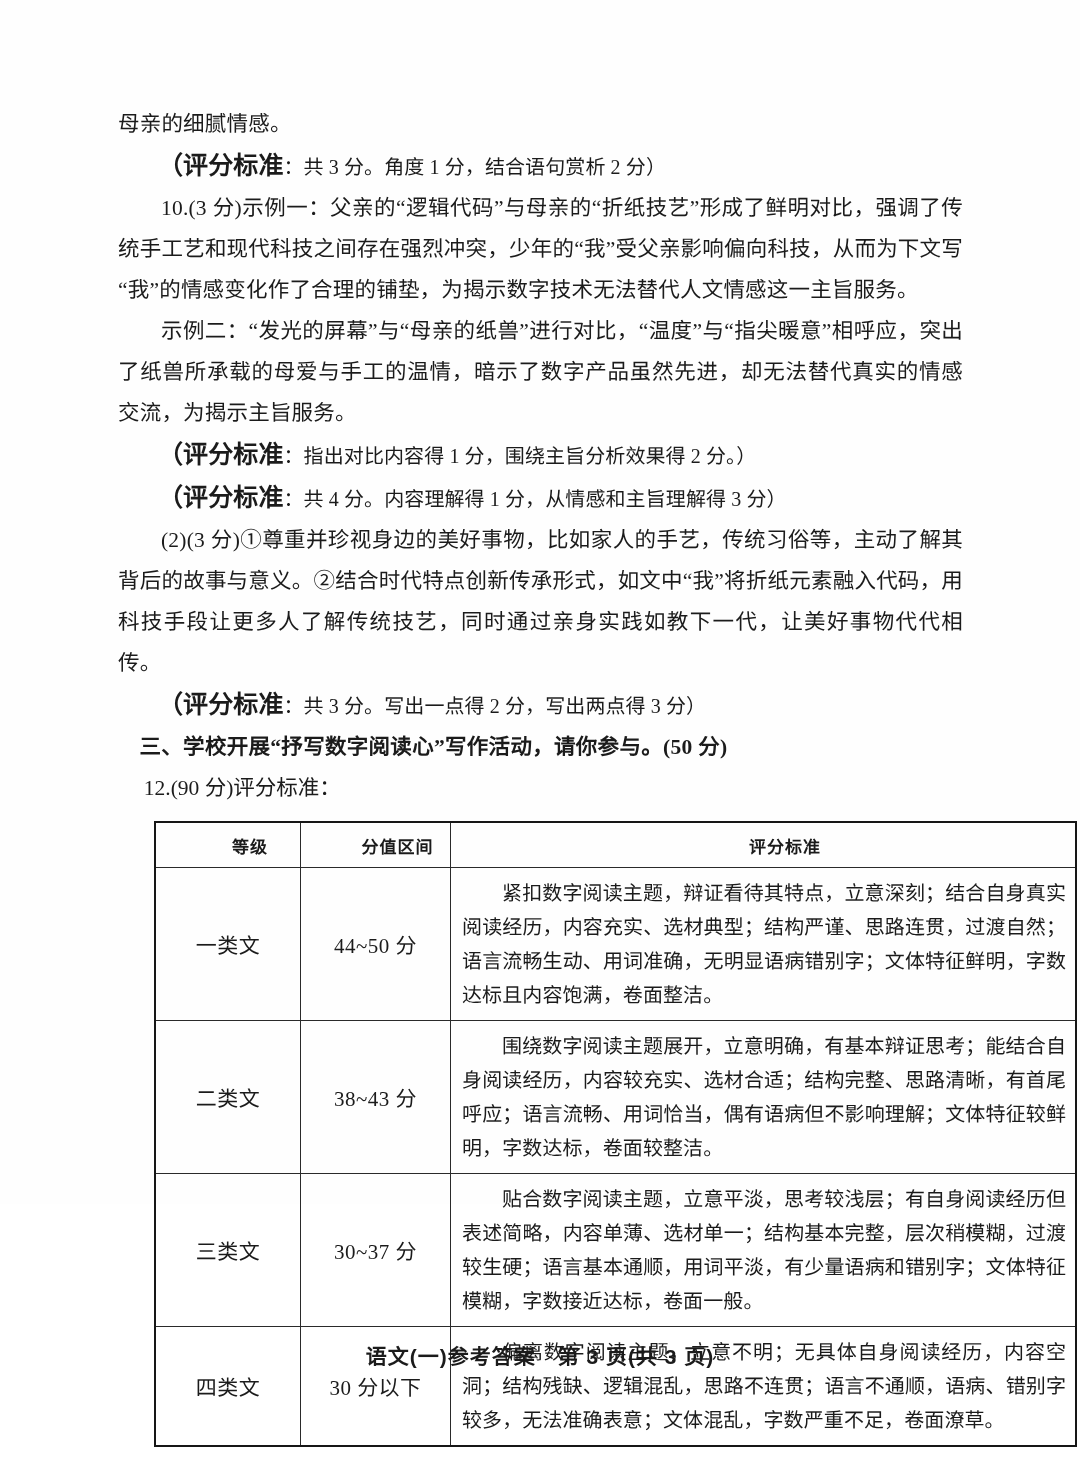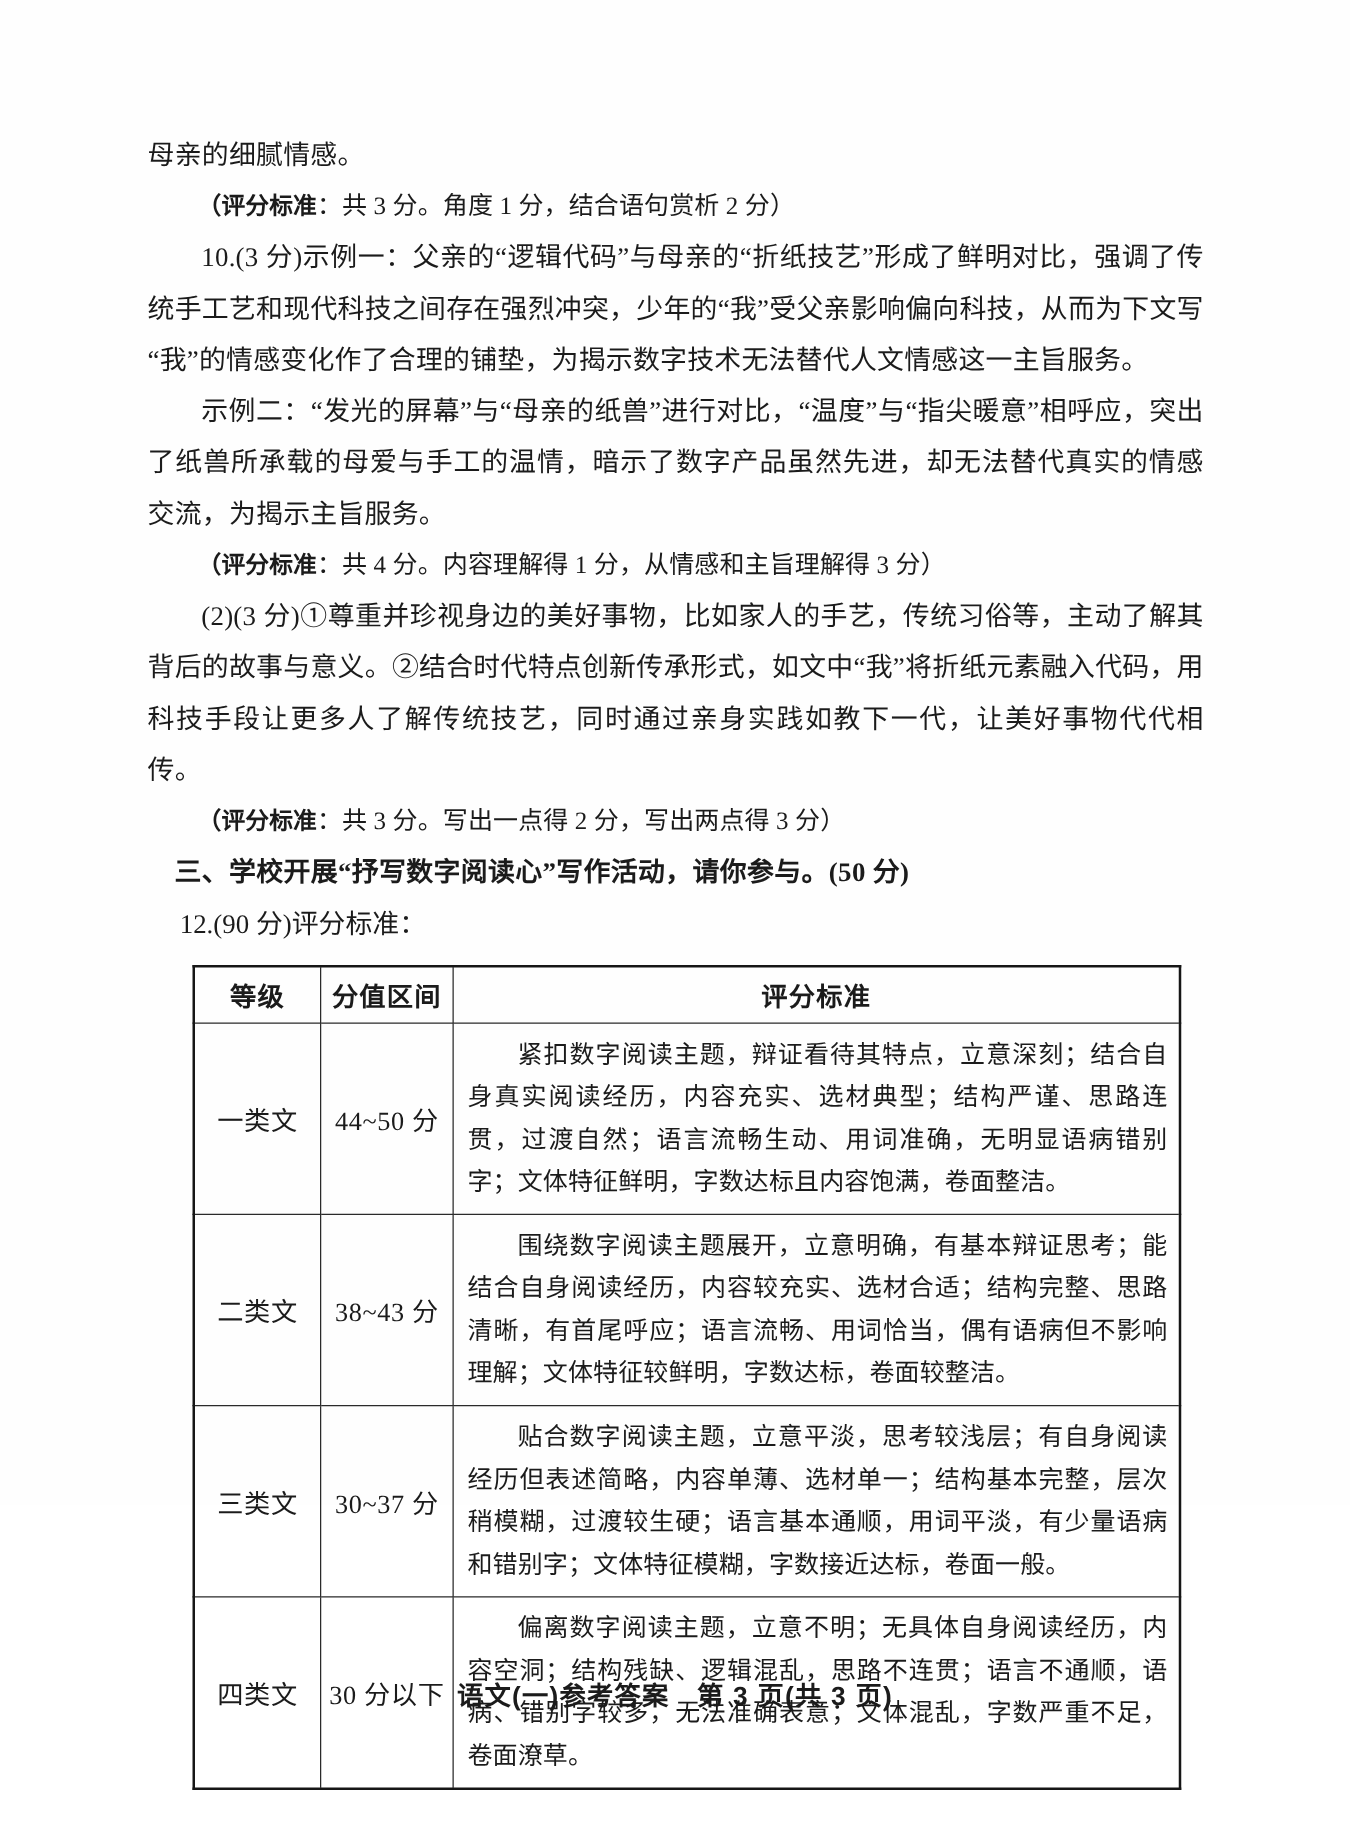--- a/index.html
+++ b/index.html
@@ -47,21 +47,21 @@
   }
   .criteria {
     font-size: 20px;
     line-height: 41px;
     margin: 0;
     text-indent: 2em;
     letter-spacing: 0.1px;
   }
   .criteria .lbl {
     font-weight: bold;
-    font-size: 19px;
+    font-size: 25px;
   }
   .section-head {
     font-size: 21.5px;
     line-height: 41px;
     font-weight: bold;
     margin: 0;
     text-indent: 1em;
     letter-spacing: 0.3px;
   }
   .q-line {
@@ -88,24 +88,25 @@
     padding: 0;
     vertical-align: middle;
   }
   .col-grade  { width: 100px; }
   .col-range  { width: 105px; }
   .col-desc   { width: 580px; }
 
   table.rubric thead th {
     height: 44px;
     font-weight: bold;
-    font-size: 21px;
+    font-size: 17px;
     text-align: center;
     font-family: "Liberation Sans", "DejaVu Sans", sans-serif;
     letter-spacing: 1px;
+    padding-left: 44px;
   }
   table.rubric tbody td.grade,
   table.rubric tbody td.range {
     text-align: center;
     font-size: 21px;
     letter-spacing: 0.5px;
     white-space: nowrap;
   }
   table.rubric tbody td.desc {
     font-size: 20px;
@@ -139,20 +140,21 @@
   <div class="content">
 
     <p class="para hang">母亲的细腻情感。</p>
 
     <p class="criteria"><span class="lbl">（评分标准</span><span>：共 3 分。角度 1 分，结合语句赏析 2 分）</span></p>
 
     <p class="para indent">10.(3 分)示例一：父亲的“逻辑代码”与母亲的“折纸技艺”形成了鲜明对比，强调了传统手工艺和现代科技之间存在强烈冲突，少年的“我”受父亲影响偏向科技，从而为下文写“我”的情感变化作了合理的铺垫，为揭示数字技术无法替代人文情感这一主旨服务。</p>
 
     <p class="para indent">示例二：“发光的屏幕”与“母亲的纸兽”进行对比，“温度”与“指尖暖意”相呼应，突出了纸兽所承载的母爱与手工的温情，暗示了数字产品虽然先进，却无法替代真实的情感交流，为揭示主旨服务。</p>
 
+    <p class="criteria"><span class="lbl">（评分标准</span><span>：指出对比内容得 1 分，围绕主旨分析效果得 2 分。）</span></p>
 
 
     <p class="criteria"><span class="lbl">（评分标准</span><span>：共 4 分。内容理解得 1 分，从情感和主旨理解得 3 分）</span></p>
 
     <p class="para indent">(2)(3 分)①尊重并珍视身边的美好事物，比如家人的手艺，传统习俗等，主动了解其背后的故事与意义。②结合时代特点创新传承形式，如文中“我”将折纸元素融入代码，用科技手段让更多人了解传统技艺，同时通过亲身实践如教下一代，让美好事物代代相传。</p>
 
     <p class="criteria"><span class="lbl">（评分标准</span><span>：共 3 分。写出一点得 2 分，写出两点得 3 分）</span></p>
 
     <p class="section-head">三、学校开展“抒写数字阅读心”写作活动，请你参与。(50 分)</p>
 

